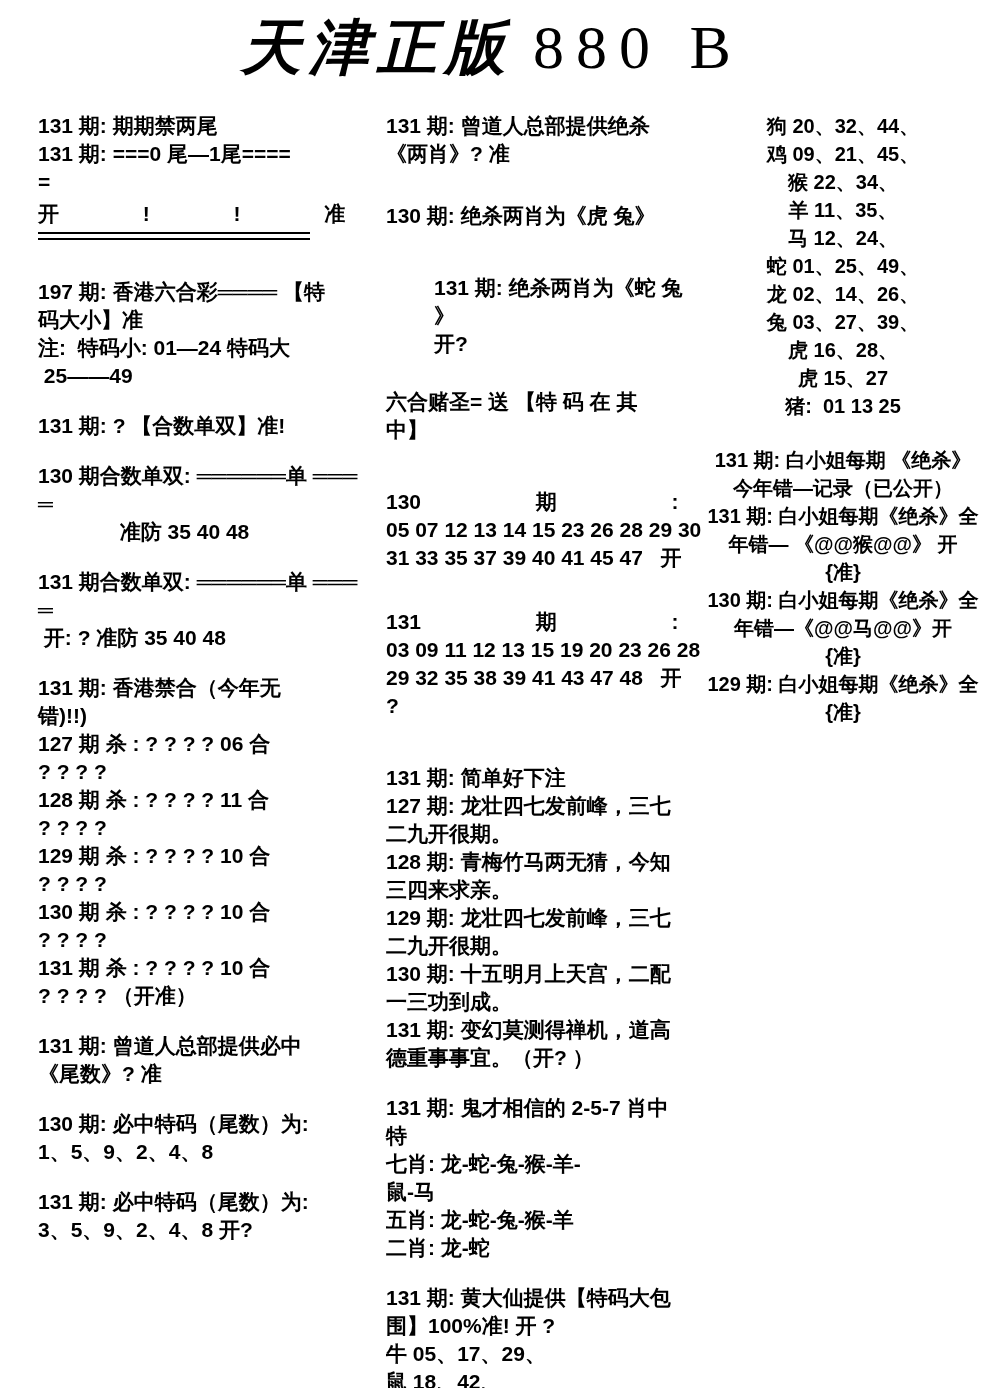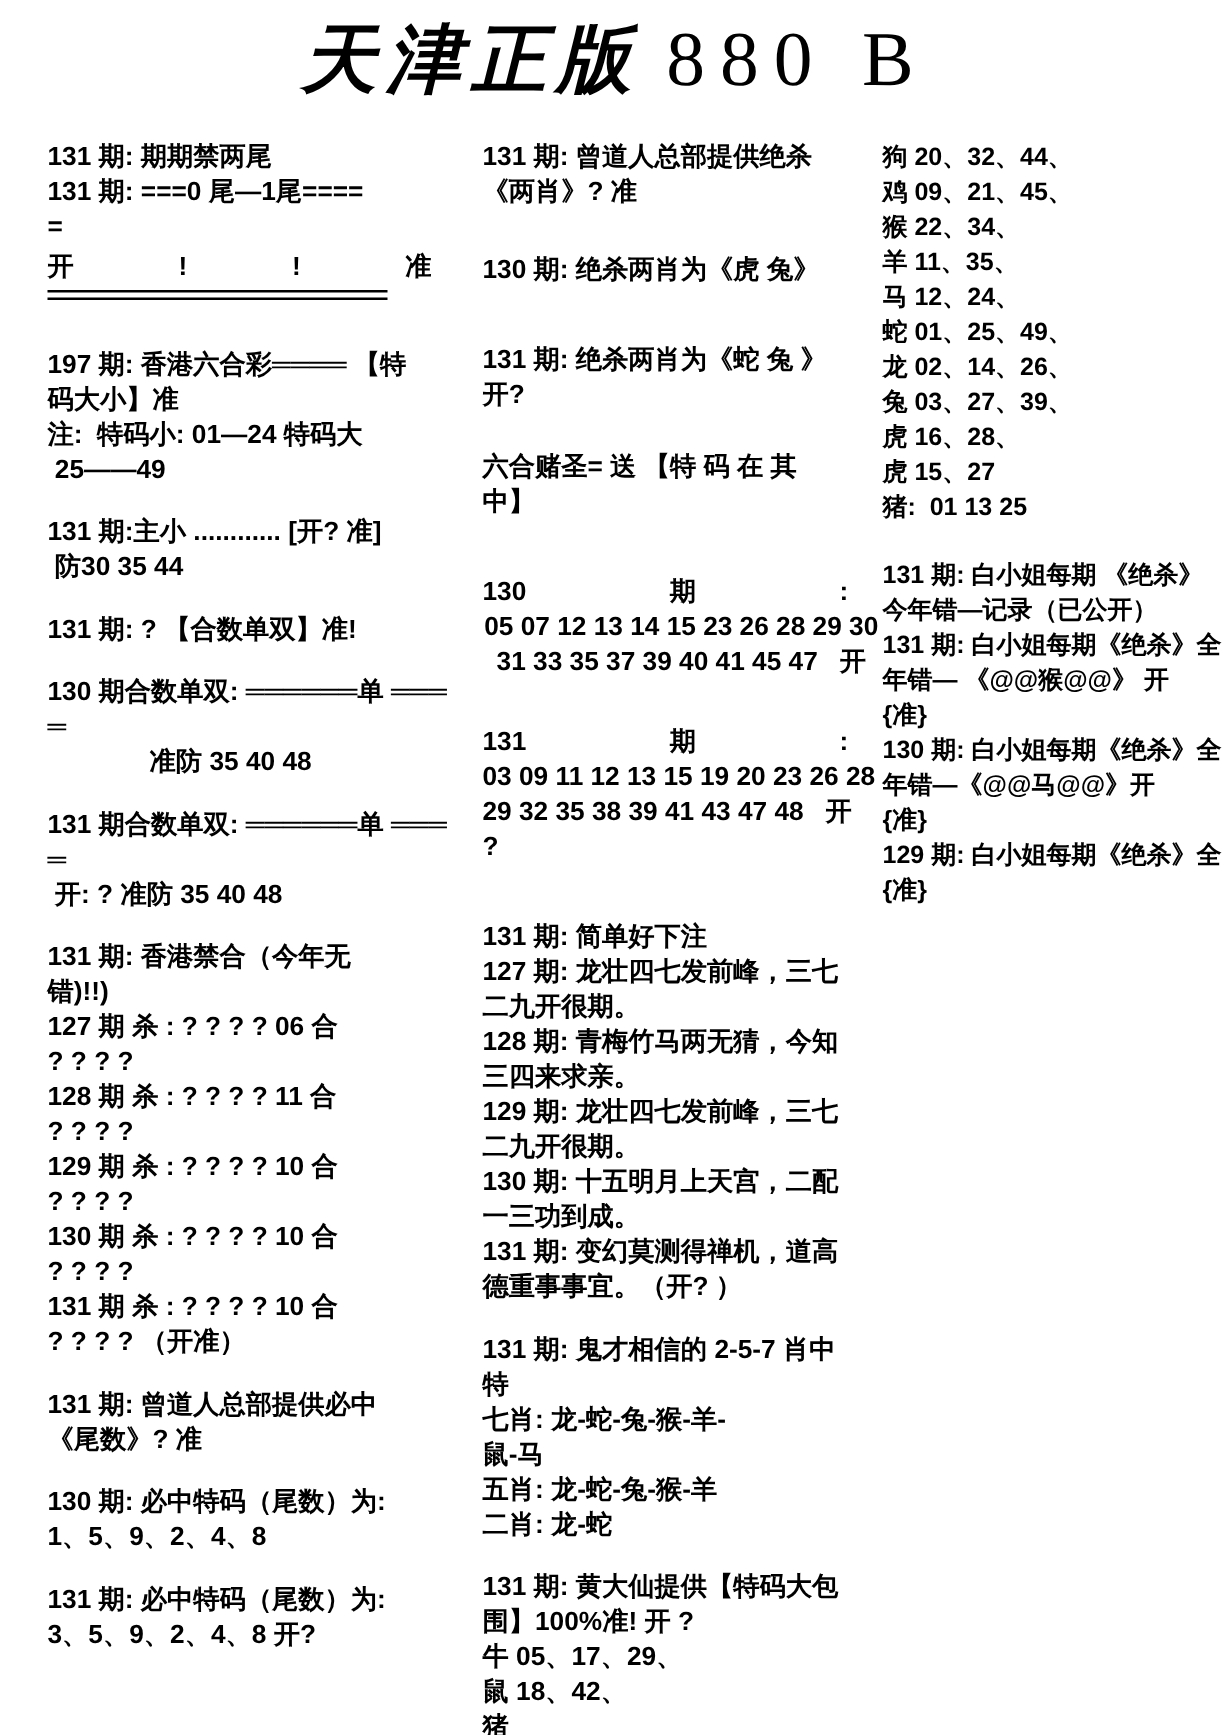--- a/index.html
+++ b/index.html
@@ -43,21 +43,21 @@
     bottom: 0;
   }
   .col {
     position: absolute;
     top: 0;
     font-size: 21px;
     line-height: 28px;
   }
   .col-left   { left: 38px;  width: 334px; }
   .col-middle { left: 386px; width: 318px; }
-  .col-right  { left: 706px; width: 274px; font-size: 20px; }
+  .col-right  { left: 706px; width: 274px; font-size: 20px; text-align: center; }
   .block { margin-bottom: 22px; }
   .line {
     white-space: pre-wrap;
     word-break: break-all;
   }
   .spread {
     display: flex;
     justify-content: space-between;
     width: 92%;
   }
@@ -93,24 +93,20 @@
         <div class="block" style="margin-bottom: 38px;">
           <div class="dbl-rule"></div>
         </div>
         <div class="block">
           <div class="line">197 期: 香港六合彩════ 【特</div>
           <div class="line">码大小】准</div>
           <div class="line">注:  特码小: 01—24 特码大</div>
           <div class="line"> 25——49</div>
         </div>
         <div class="block">
-          <div class="line">131 期:主小 ............ [开? 准]</div>
-          <div class="line"> 防30 35 44</div>
-        </div>
-        <div class="block">
           <div class="line">131 期: ? 【合数单双】准!</div>
         </div>
         <div class="block">
           <div class="line">130 期合数单双: ══════单 ════</div>
           <div class="line">              准防 35 40 48</div>
         </div>
         <div class="block">
           <div class="line">131 期合数单双: ══════单 ════</div>
           <div class="line"> 开: ? 准防 35 40 48</div>
         </div>
@@ -142,29 +138,29 @@
         </div>
       </div>
       <div class="col col-middle">
         <div class="block" style="margin-bottom: 34px;">
           <div class="line">131 期: 曾道人总部提供绝杀</div>
           <div class="line">《两肖》? 准</div>
         </div>
         <div class="block" style="margin-bottom: 44px;">
           <div class="line">130 期: 绝杀两肖为《虎 兔》</div>
         </div>
-        <div class="block" style="margin-bottom: 30px;">
+        <div class="block" style="margin-bottom: 30px; margin-left: 48px;">
           <div class="line">131 期: 绝杀两肖为《蛇 兔 》</div>
           <div class="line">开?</div>
         </div>
         <div class="block" style="margin-bottom: 44px;">
           <div class="line">六合赌圣= 送 【特 码 在 其</div>
           <div class="line">中】</div>
         </div>
-        <div class="block" style="margin-bottom: 36px; text-align: center;">
+        <div class="block" style="margin-bottom: 36px;">
           <div class="spread">
             <span>130</span>
             <span>期</span>
             <span>:</span>
           </div>
           <div class="line">05 07 12 13 14 15 23 26 28 29 30</div>
           <div class="line">31 33 35 37 39 40 41 45 47   开</div>
         </div>
         <div class="block" style="margin-bottom: 44px;">
           <div class="spread">

